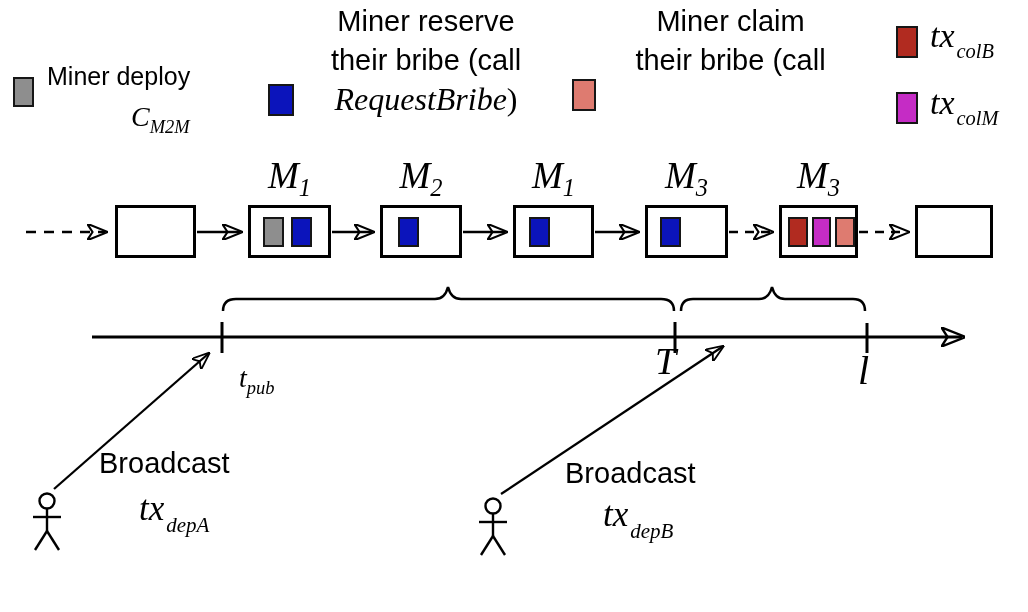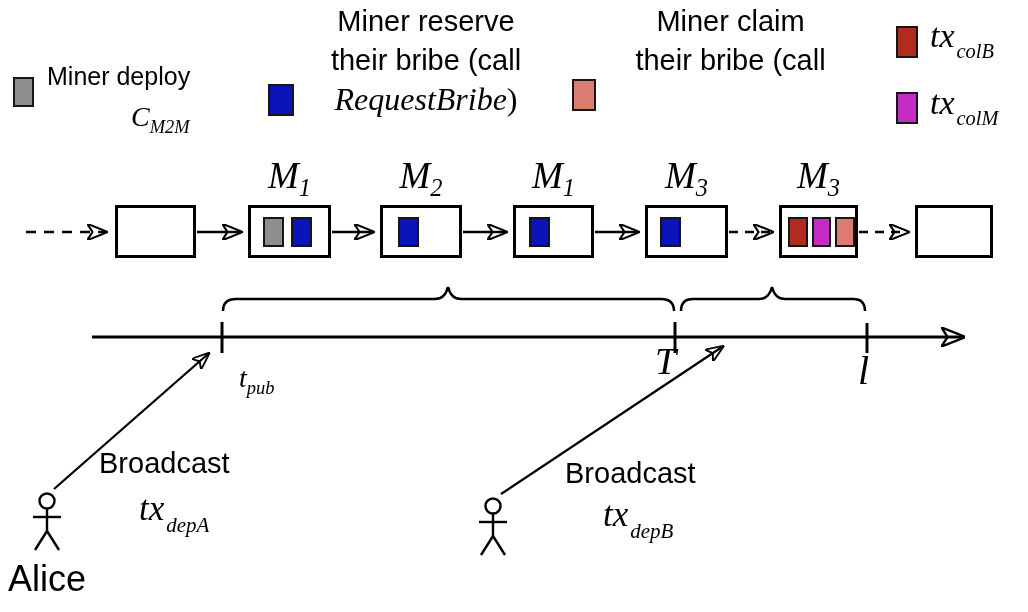--- a/index.html
+++ b/index.html
@@ -160,21 +160,20 @@
   <div class="abs math" style="left:655px;top:339px;font-size:38px;">T</div>
   <div class="abs math" style="left:858px;top:347px;font-size:40px;">l</div>
 
   <div class="abs sans" style="left:99px;top:447px;font-size:29px;">Broadcast</div>
   <div class="abs math" style="left:139px;top:489px;font-size:35px;">
     <span>tx</span><span class="ss">
         <span>dep</span>
         <span>A</span>
       </span>
   </div>
-  <div class="abs sans" style="left:8px;top:558px;font-size:36px;">Alice</div>
 
   <div class="abs sans" style="left:565px;top:457px;font-size:29px;">Broadcast</div>
   <div class="abs math" style="left:603px;top:495px;font-size:35px;">
     <span>tx</span><span class="ss">
         <span>dep</span>
         <span>B</span>
       </span>
   </div>
 
 </div>

